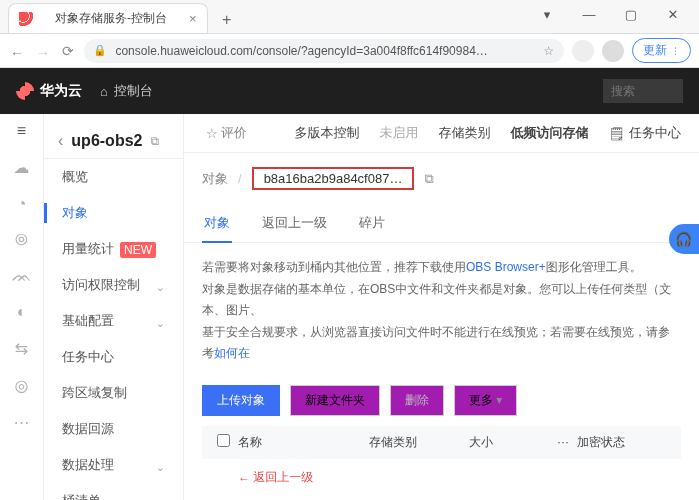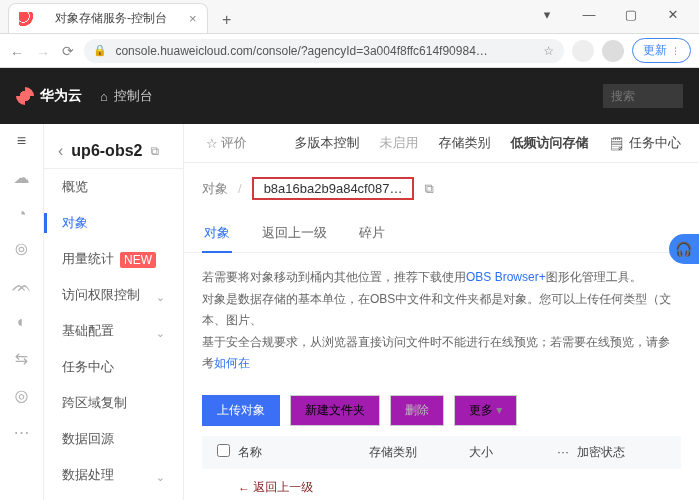--- a/index.html
+++ b/index.html
@@ -11,21 +11,21 @@
 .tab-x{color:#888;font-size:13px}
 .newtab{width:26px;height:26px;display:flex;align-items:center;justify-content:center;color:#666;font-size:16px;margin-left:6px}
 .winctrl{position:absolute;right:6px;top:0;display:flex;gap:2px}
 .winctrl span{width:40px;height:28px;display:flex;align-items:center;justify-content:center;color:#555;font-size:13px}
 .addrbar{height:34px;display:flex;align-items:center;padding:0 8px;gap:8px;background:#fff;border-bottom:1px solid #ddd}
 .navbtn{color:#888;font-size:14px;padding:2px}
 .urlbox{flex:1;height:24px;background:#f1f3f4;border-radius:14px;display:flex;align-items:center;padding:0 10px;gap:8px;color:#555;font-size:12px}
 .lock{font-size:11px}
 .extpill{width:22px;height:22px;border-radius:50%;background:#eee}
 .update-btn{border:1px solid #4285f4;color:#4285f4;border-radius:14px;padding:3px 10px;font-size:12px;display:flex;align-items:center;gap:4px}
-.hcheader{height:56px;background:#1f1f1f;color:#fff;display:flex;align-items:center;padding:0 16px;gap:18px}
+.hcheader{height:46px;background:#1f1f1f;color:#fff;display:flex;align-items:center;padding:0 16px;gap:18px}
 .hclogo{font-weight:bold;font-size:14px;display:flex;align-items:center;gap:6px}
 .hclogo .flower{width:18px;height:18px;background:radial-gradient(circle,#ff6b6b 0 40%,transparent 42%),conic-gradient(#ff6b6b 0 25%,transparent 0 50%,#ff6b6b 0 75%,transparent 0);border-radius:50%}
 .hcnav{display:flex;align-items:center;gap:6px;color:#ccc;font-size:13px}
 .hcsearch{margin-left:auto;display:flex;align-items:center}
 .hcsearch input{background:#3a3a3a;border:none;color:#bbb;font-size:12px;padding:5px 8px;width:80px}
 .pagewrap{display:flex;height:calc(500px - 34px - 34px - 46px)}
 .iconrail{width:44px;border-right:1px solid #eee;display:flex;flex-direction:column;align-items:center;padding-top:8px;gap:18px;color:#b0b0b0}
 .iconrail span{font-size:16px}
 .sidebar{width:140px;border-right:1px solid #eee;padding:10px 0;overflow-y:auto}
 .back-arrow{color:#888;font-size:16px}
@@ -56,21 +56,21 @@
 .table{margin:0 18px}
 .thead{display:flex;align-items:center;background:#f7f8fa;padding:8px 6px;font-size:12px;color:#444}
 .thead .c0{width:30px;text-align:center}
 .thead .c1{flex:1.4}
 .thead .c2{width:100px}
 .thead .c3{width:80px}
 .thead .c4{width:28px;text-align:center}
 .thead .c5{width:70px}
 .thead .c6{width:28px}
 .backrow{padding:10px 36px;font-size:12px}
-.backrow a{color:#7f1d1d;text-decoration:none}
+.backrow a{color:#ef4444;text-decoration:none}
 .trow{display:flex;align-items:center;padding:10px 6px;font-size:12px;border:2px solid #d13a3a;margin:4px 0}
 .trow .c4{width:28px}
 .floaticon{position:absolute;right:0;top:110px;width:30px;height:30px;background:#3b83f6;border-radius:50% 0 0 50%;display:flex;align-items:center;justify-content:center;color:#fff;font-size:14px}
 input[type=checkbox]{width:13px;height:13px}
 .taskcenter{display:flex;align-items:center;gap:4px;color:#555}
 .title-area{display:flex;align-items:center;gap:8px;padding:8px 0 8px 14px;border-bottom:1px solid #eee}
 .title-area .name{font-size:16px;font-weight:600;color:#222}
 .evalstar{color:#888;font-size:13px;margin-left:4px;display:flex;align-items:center;gap:3px}
 </style>
 </head>

